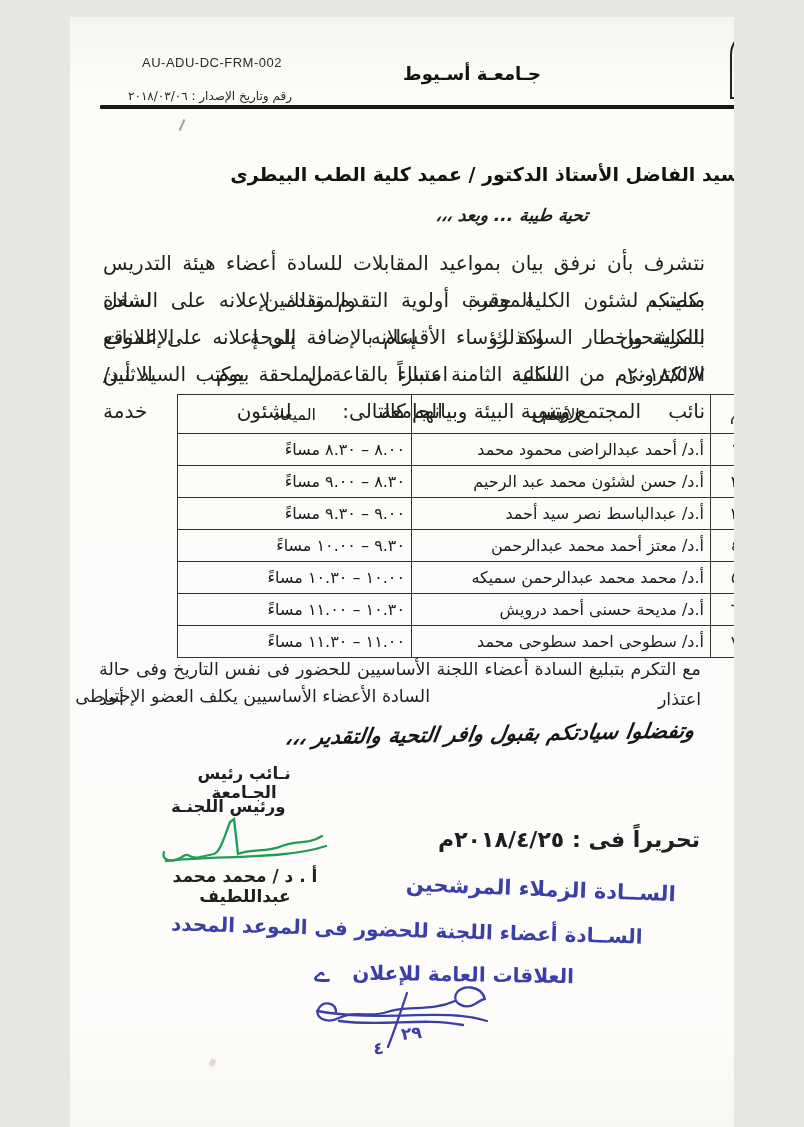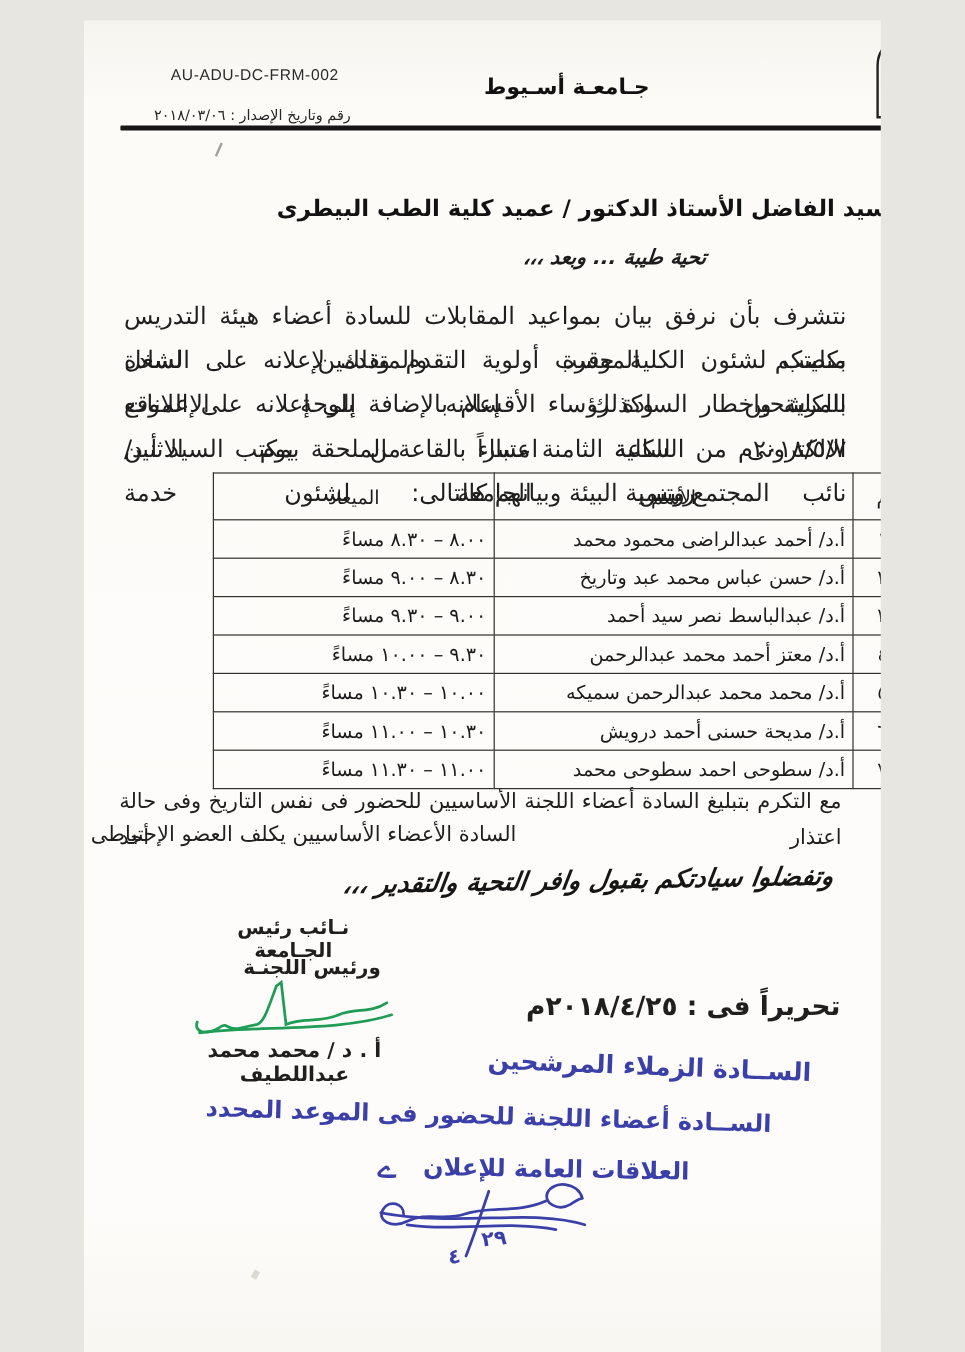--- a/index.html
+++ b/index.html
@@ -70,21 +70,21 @@
   .after-par{position:absolute;right:33px;left:29px;top:637px;font-size:17.5px;}
   .after-par .just{height:34px;line-height:30px;text-align:justify;text-align-last:justify;}
   .after-frag{position:absolute;right:304px;top:669px;font-size:17.5px;white-space:nowrap;}
   .closing{
     position:absolute;left:180px;top:705px;width:480px;text-align:center;
     font-size:21px;font-weight:bold;font-style:italic;transform:skewX(-9deg) rotate(-1deg);
     color:#161616;
   }
   
   .sig-title1{position:absolute;left:95px;top:747px;width:158px;text-align:center;font-weight:bold;font-size:16.5px;}
-  .sig-title2{position:absolute;left:101px;top:780px;width:146px;text-align:right;font-weight:bold;font-size:16.5px;}
+  .sig-title2{position:absolute;left:101px;top:780px;width:146px;text-align:left;font-weight:bold;font-size:16.5px;}
   .green-sig{position:absolute;left:86px;top:795px;}
   .sig-name{position:absolute;left:60px;top:849px;width:230px;text-align:center;font-weight:bold;font-size:17px;}
   .date-line{position:absolute;right:34px;top:810px;font-weight:bold;font-size:22px;}
   
   .hand{position:absolute;font-size:20px;font-weight:bold;white-space:nowrap;}
   .note1{right:58px;top:860px;transform:rotate(2.2deg);font-size:21px;}
   .note2{right:91px;top:901px;transform:rotate(1.6deg);}
   .note3{right:160px;top:938px;transform:rotate(1deg);}
   .note3 .arrow{display:inline-block;font-size:28px;font-weight:normal;margin-right:22px;transform:translateY(3px);}
   .blue-sig{position:absolute;left:233px;top:960px;}
@@ -136,21 +136,21 @@
       <th class="col-name">الاسم</th>
       <th class="col-time">الميعاد</th>
     </tr>
     <tr>
       <td class="col-no">١</td>
       <td class="col-name">أ.د/ أحمد عبدالراضى محمود محمد</td>
       <td class="col-time">٨.٠٠ – ٨.٣٠ مساءً</td>
     </tr>
     <tr>
       <td class="col-no">٢</td>
-      <td class="col-name">أ.د/ حسن عباس محمد عبد وتاريخ</td>
+      <td class="col-name">أ.د/ حسن لشئون محمد عبد الرحيم</td>
       <td class="col-time">٨.٣٠ – ٩.٠٠ مساءً</td>
     </tr>
     <tr>
       <td class="col-no">٣</td>
       <td class="col-name">أ.د/ عبدالباسط نصر سيد أحمد</td>
       <td class="col-time">٩.٠٠ – ٩.٣٠ مساءً</td>
     </tr>
     <tr>
       <td class="col-no">٤</td>
       <td class="col-name">أ.د/ معتز أحمد محمد عبدالرحمن</td>

